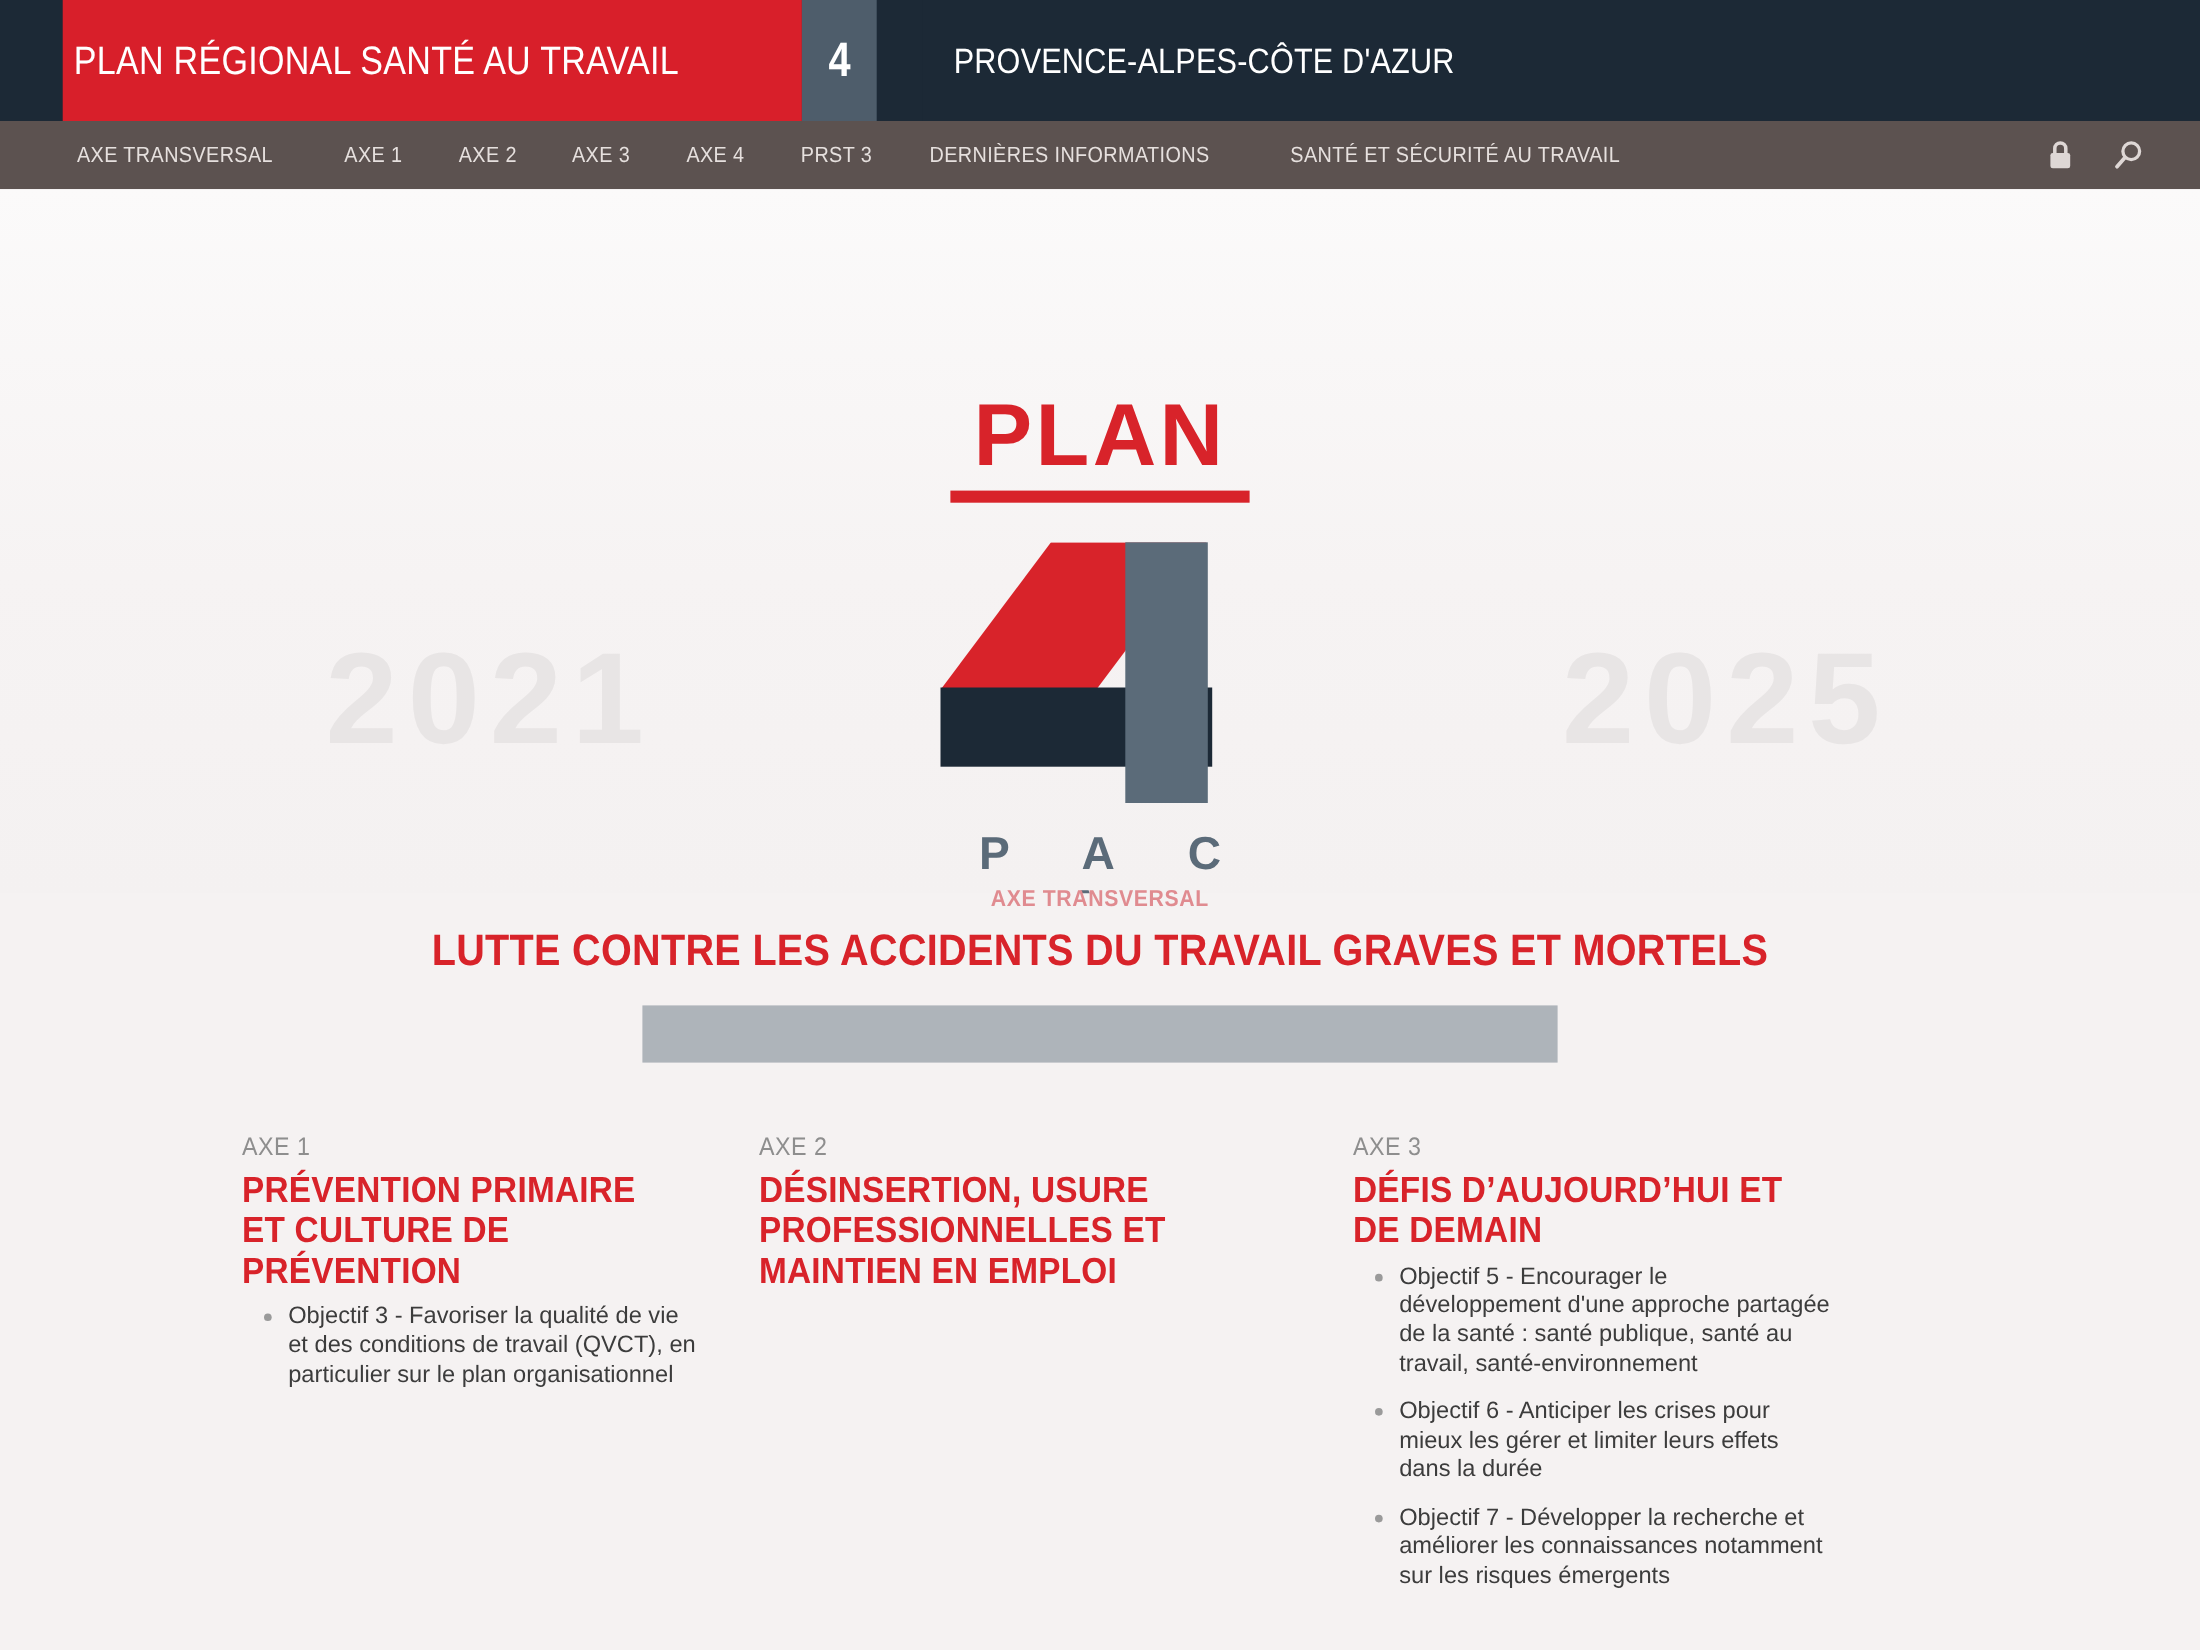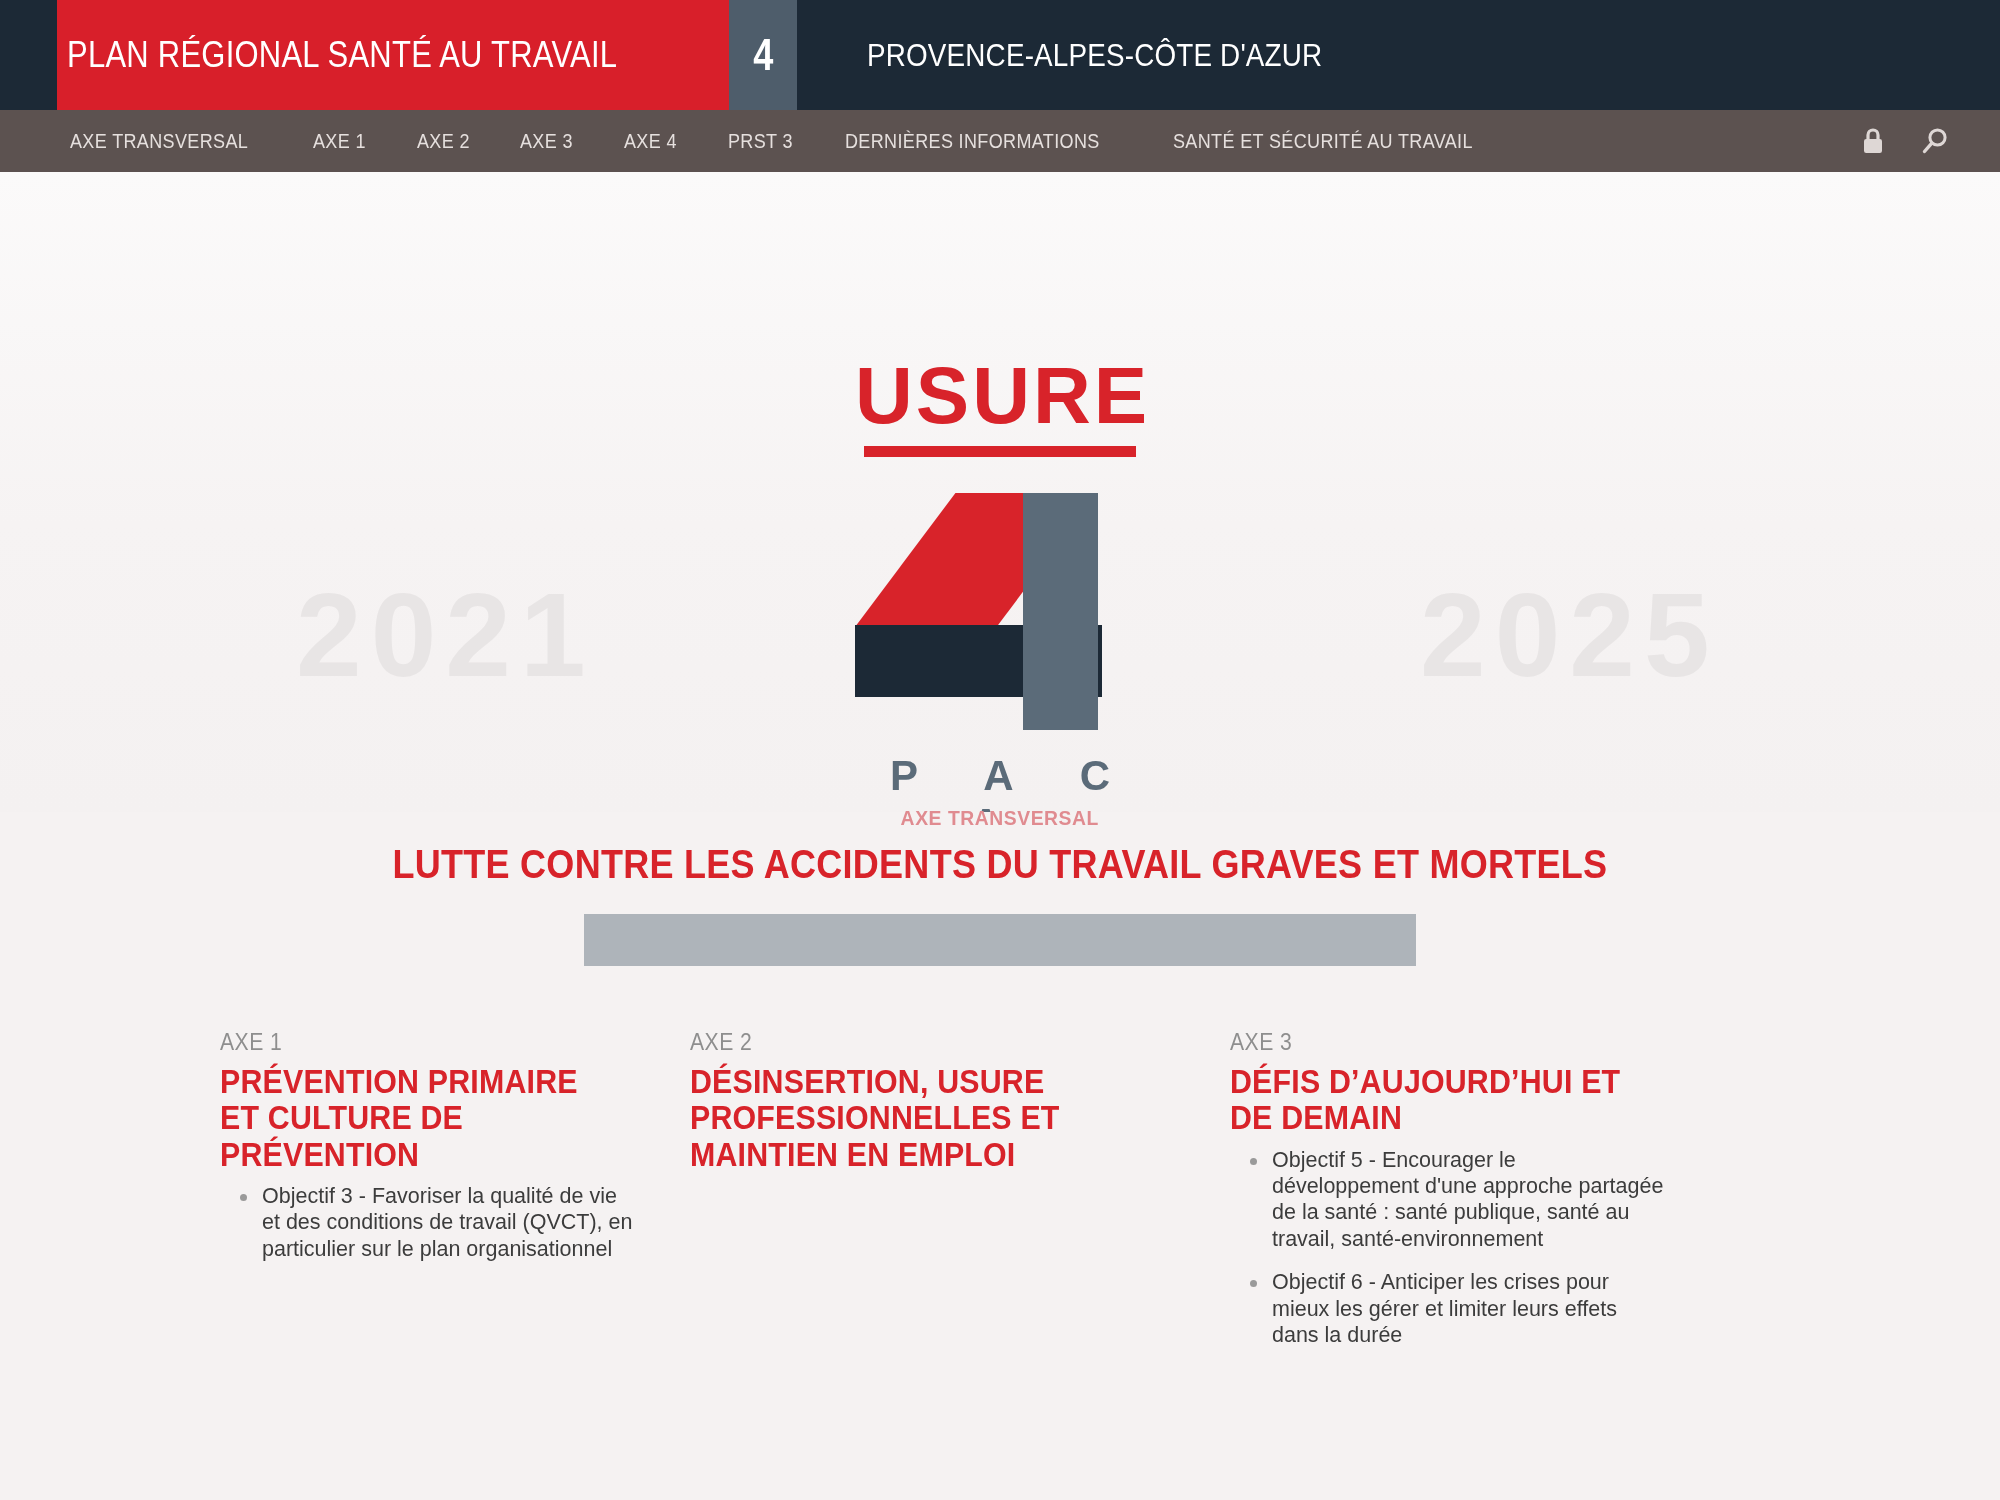--- a/index.html
+++ b/index.html
@@ -339,21 +339,21 @@
       </svg>
     </span>
   </div>
 </nav>
 
 <section class="hero">
   <div class="year year-left">2021</div>
   <div class="year year-right">2025</div>
 
   <div class="logo">
-    <div class="logo-prst">USURE</div>
+    <div class="logo-prst">PLAN</div>
     <div class="logo-rule"></div>
     <div class="logo-mark">
       <div class="mark-red"></div>
       <div class="mark-navy"></div>
       <div class="mark-slate"></div>
     </div>
     <div class="logo-paca">P A C A</div>
   </div>
 </section>
 
@@ -387,16 +387,17 @@
   </div>
 
   <div class="col col-3">
     <div>
       <span class="col-eyebrow">AXE 3</span>
     </div>
     <h2 class="col-title">DÉFIS D’AUJOURD’HUI ET DE DEMAIN</h2>
     <ul class="col-list">
       <li>Objectif 5 - Encourager le développement d'une approche partagée de la santé : santé publique, santé au travail, santé-environnement</li>
       <li>Objectif 6 - Anticiper les crises pour mieux les gérer et limiter leurs effets dans la durée</li>
+      <li>Objectif 7 - Développer la recherche et améliorer les connaissances notamment sur les risques émergents</li>
     </ul>
   </div>
 
 </section>
 
 </body></html>

